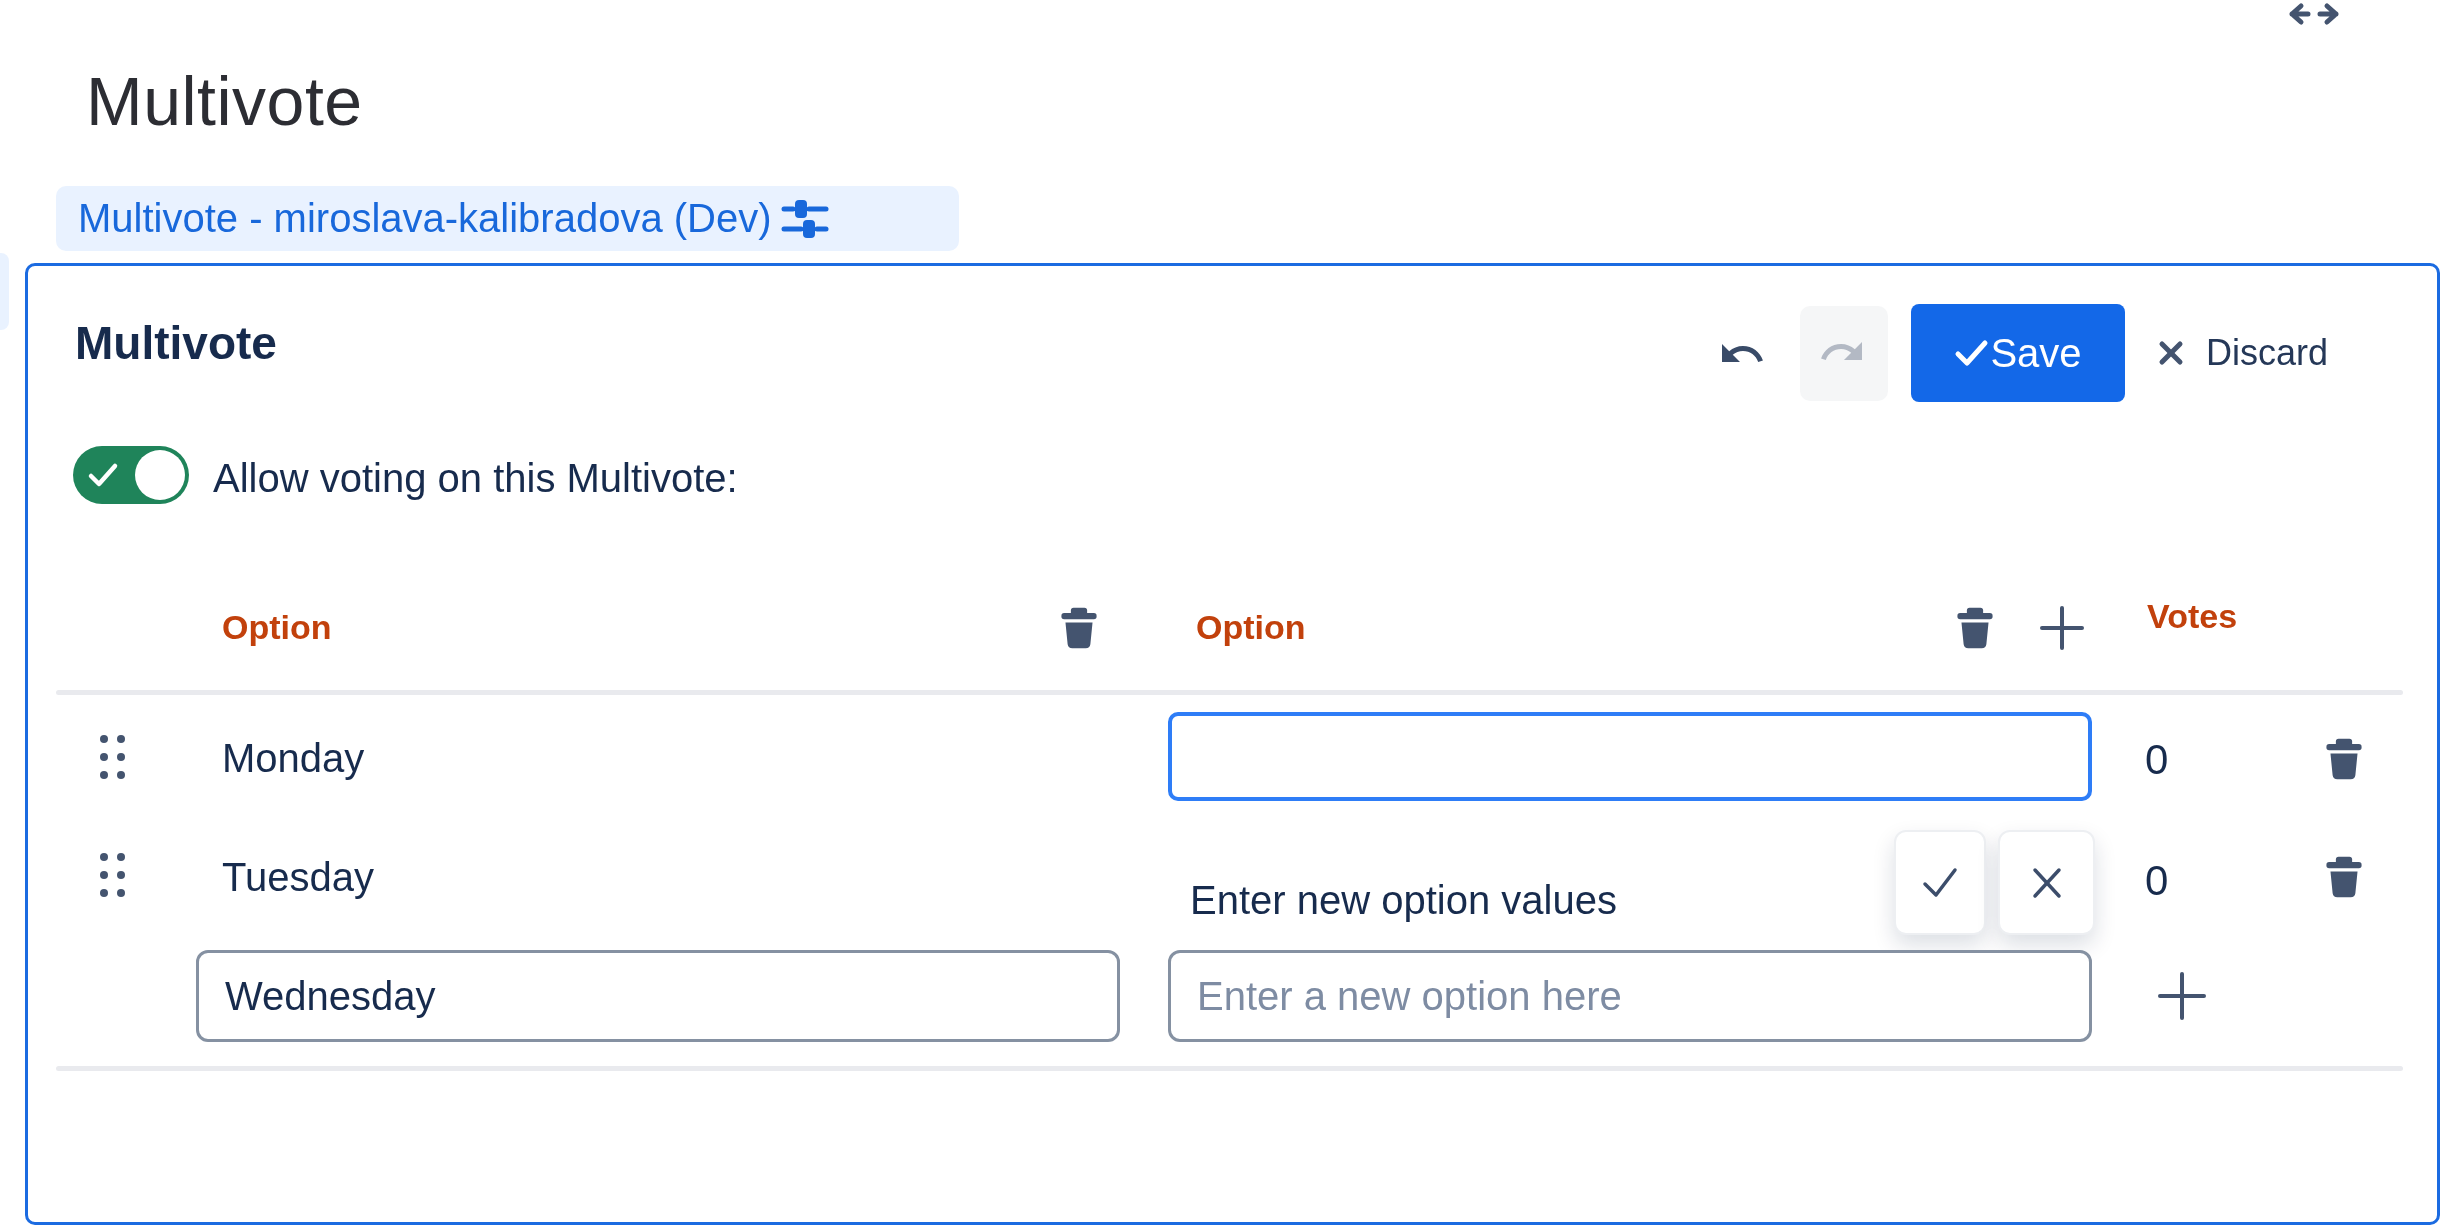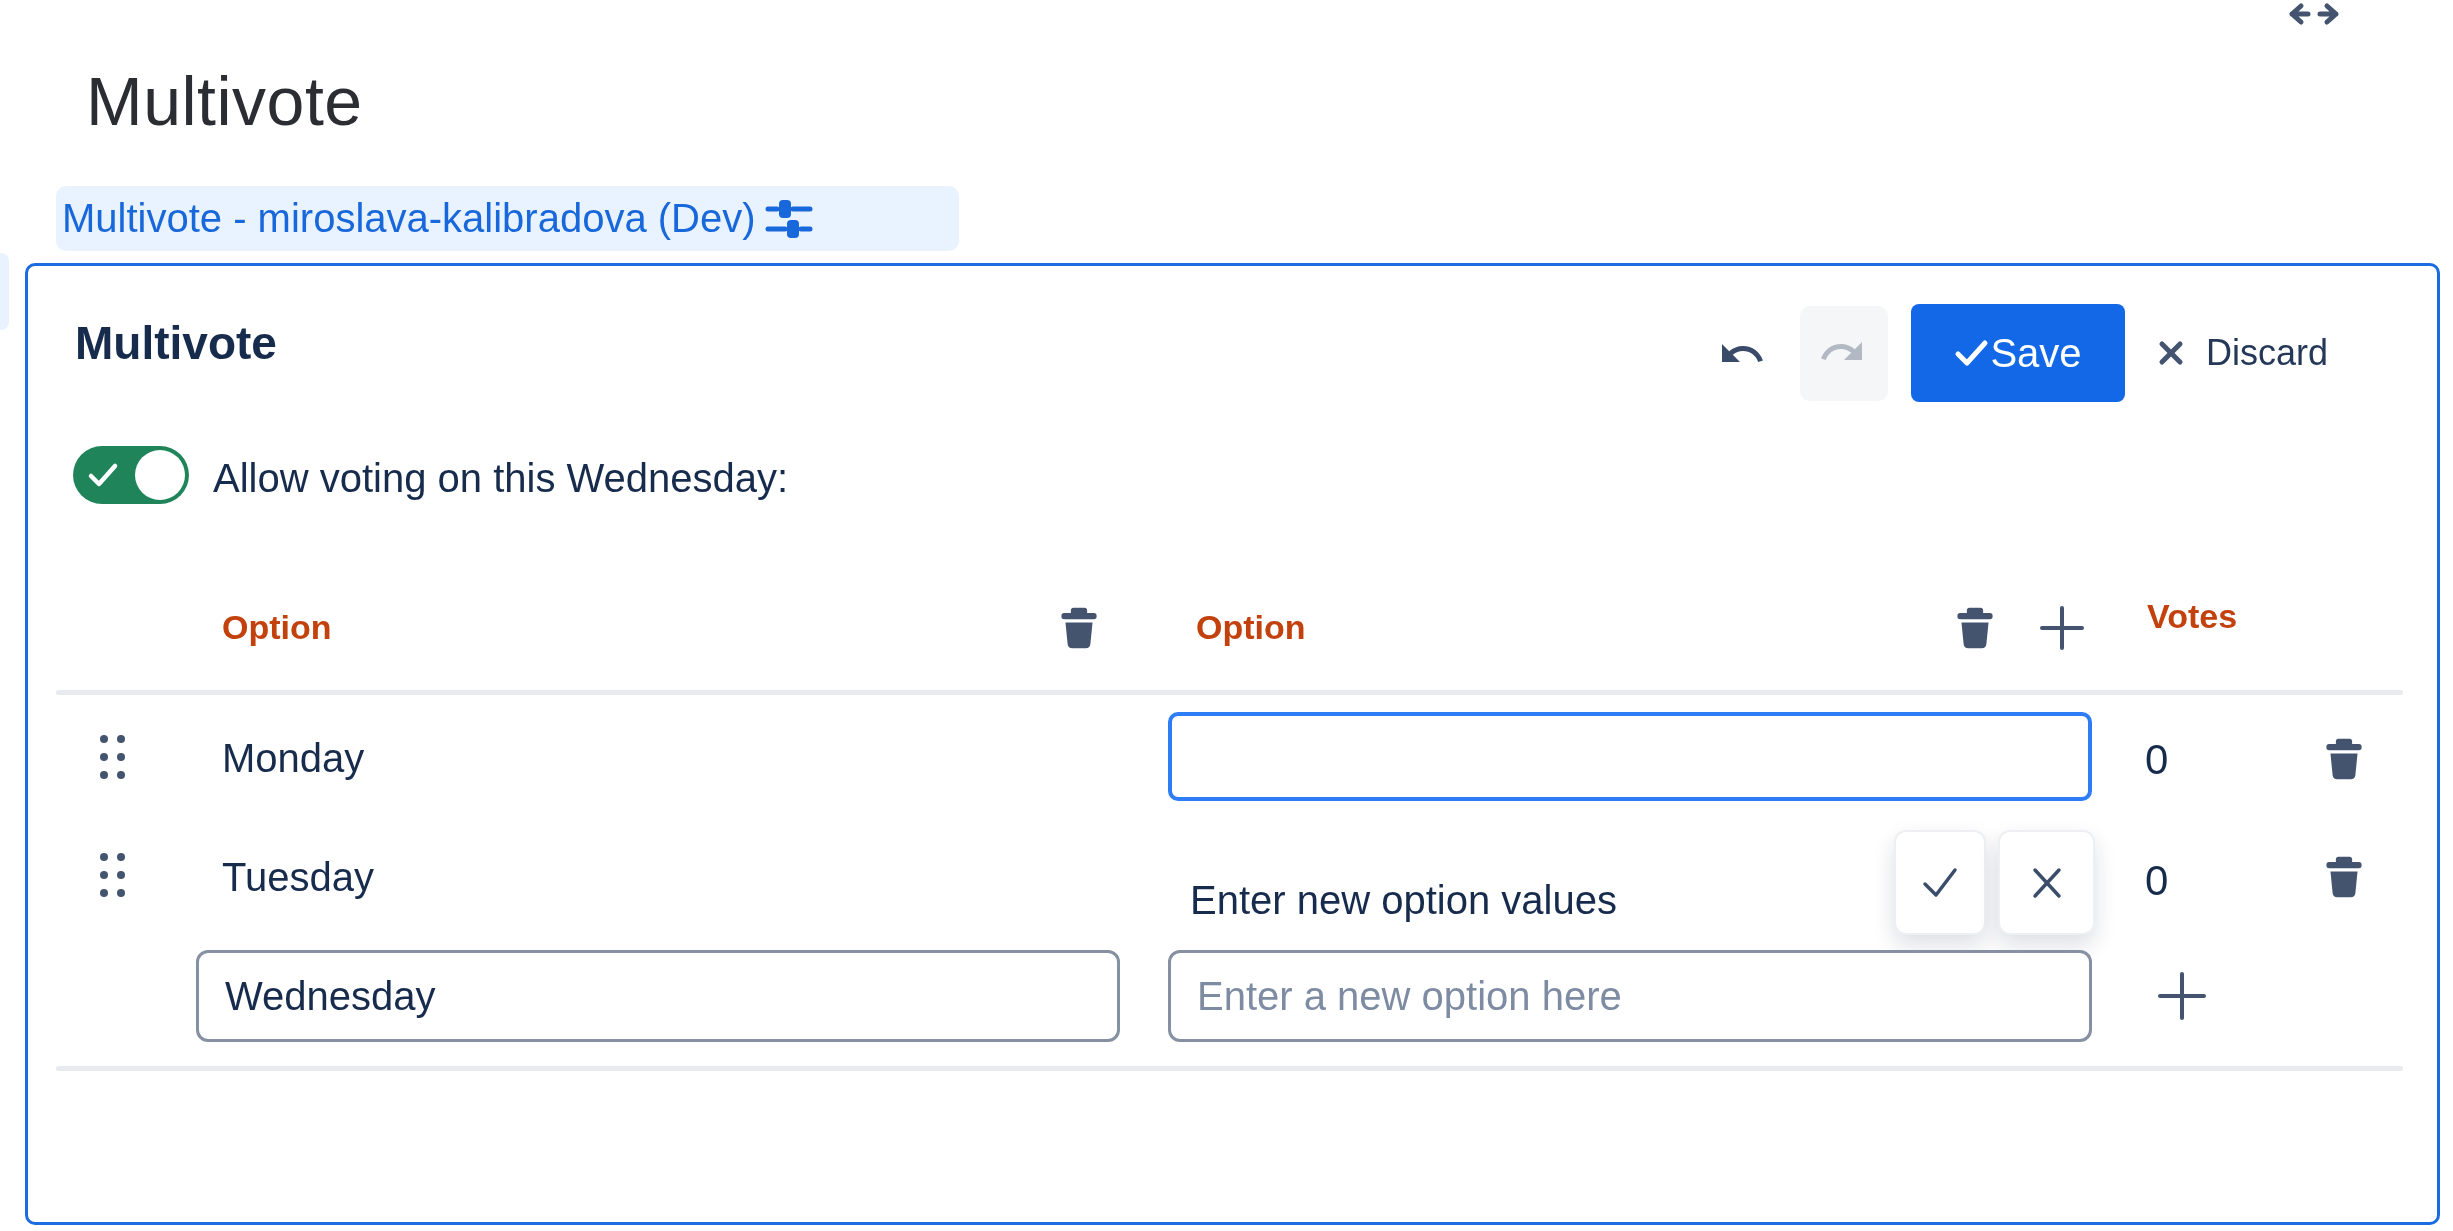--- a/index.html
+++ b/index.html
@@ -5,21 +5,21 @@
   html,body{margin:0;padding:0;}
   body{
     width:2453px;height:1231px;background:#ffffff;overflow:hidden;
     font-family:"Liberation Sans", sans-serif;position:relative;
   }
   .abs{position:absolute;}
 
   
   .page-title{left:86px;top:62px;font-size:68px;font-weight:500;color:#2c2d33;letter-spacing:.5px;}
   .chip{left:56px;top:186px;width:903px;height:65px;background:#E9F2FF;border-radius:10px;
-        display:flex;align-items:center;padding:0 6px;box-sizing:border-box;gap:8px;}
+        display:flex;align-items:center;padding:0 22px;box-sizing:border-box;gap:8px;}
   .chip-label{font-size:40px;color:#1868DB;white-space:nowrap;}
   .expand-icon{left:2284px;top:0px;}
 
   
   .gutter{left:0;top:253px;width:9px;height:77px;background:#E9F2FF;border-radius:0 8px 8px 0;}
 
   
   .panel{left:25px;top:263px;width:2415px;height:962px;border:3px solid #1B6BE1;border-radius:10px;
          background:#ffffff;box-sizing:border-box;}
   .panel-title{left:75px;top:316px;font-size:46px;font-weight:bold;color:#172B4D;}
@@ -161,21 +161,21 @@
 </button>
 
 <div class="abs toggle">
   <span class="toggle-check">
     <svg width="36" height="34" viewBox="0 0 36 34">
       <polyline points="6,18 14,26 30,8" fill="none" stroke="#ffffff" stroke-width="4.5" stroke-linecap="round" stroke-linejoin="round"></polyline>
     </svg>
   </span>
   <span class="toggle-knob"></span>
 </div>
-<span class="abs toggle-label">Allow voting on this Wednesday:</span>
+<span class="abs toggle-label">Allow voting on this Multivote:</span>
 
 <span class="abs th th-option1">Option</span>
 
 <button class="abs hdr-icon-btn hdr-trash1">
   <span style="display:flex;">
     <svg width="44" height="46" viewBox="0 0 32 34">
       <g fill="#44546F">
         <path d="M12 2 h8 a2 2 0 0 1 2 2 v2 h-12 v-2 a2 2 0 0 1 2 -2z"></path>
         <rect x="3" y="6" width="26" height="4.5" rx="2"></rect>
         <path d="M6 13 h20 l-1.6 16 a3.5 3.5 0 0 1 -3.5 3 h-9.8 a3.5 3.5 0 0 1 -3.5 -3 z"></path>

